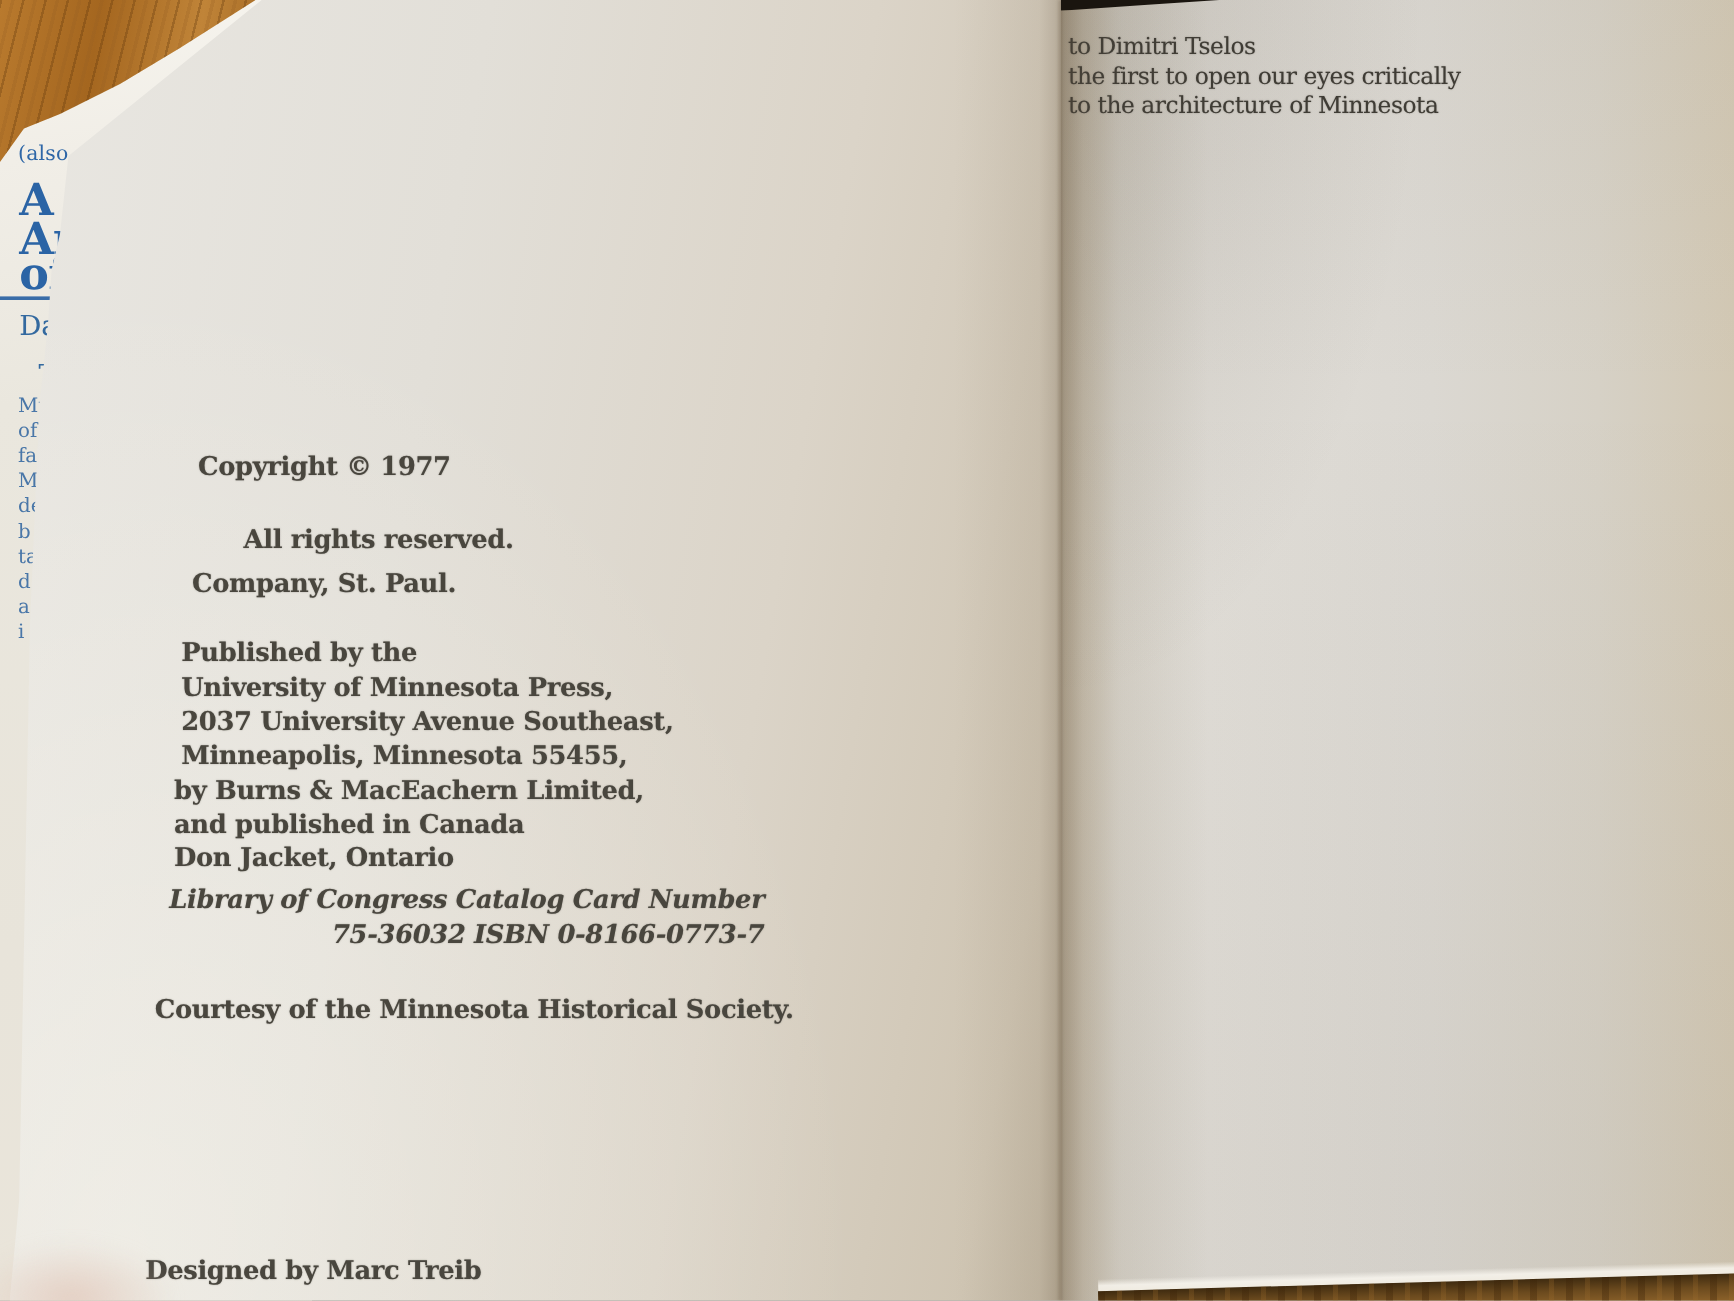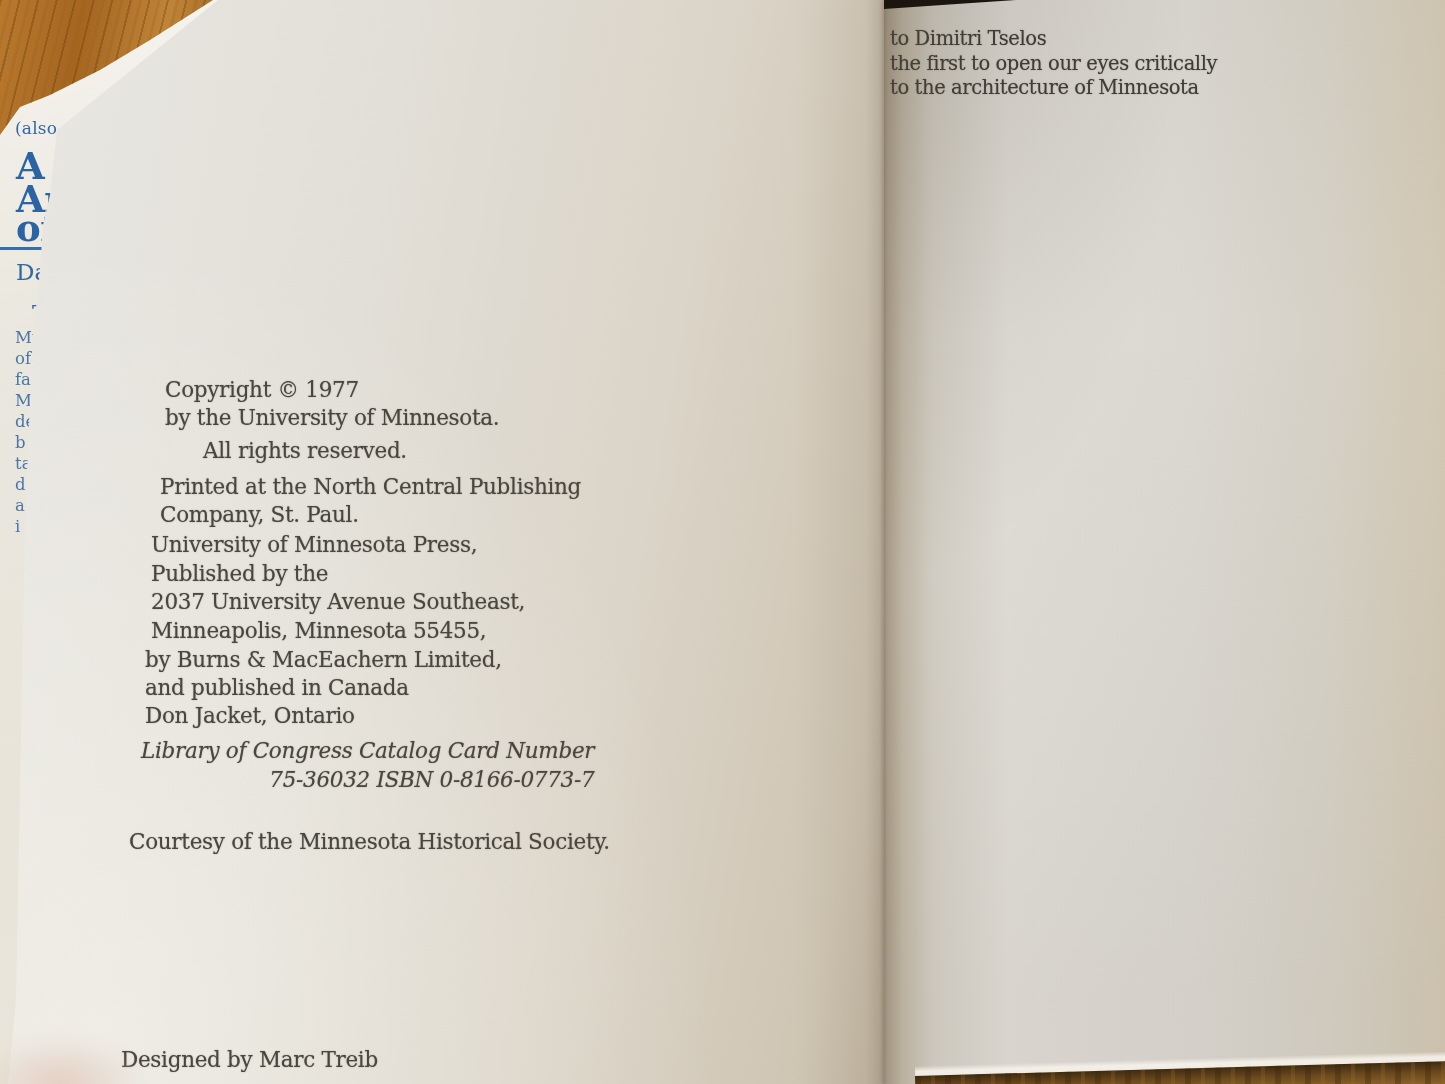--- a/index.html
+++ b/index.html
@@ -33,20 +33,21 @@
       linear-gradient(100deg,#b97a2e 0%,#a4661f 35%,#c08438 70%,#9e6420 100%);
     clip-path:polygon(0 0,213px 0,150px 40px,100px 70px,50px 95px,20px 107px,0 135px);
   }
   
   .left-page{
     position:absolute;left:0;top:0;width:886px;height:1084px;
     background:
       radial-gradient(ellipse at 12% 96%,rgba(255,253,245,.40),rgba(255,253,245,0) 55%),
       linear-gradient(100deg,#e9e7e2 0%,#e2dfd8 38%,#dbd4c8 68%,#cfc5b3 92%,#c3b8a4 100%);
     clip-path:polygon(218px 0,886px 0,886px 1084px,8px 1084px,16px 1000px,25px 520px,33px 335px,37px 300px,40px 270px,43px 225px,50px 195px,57px 130px);
+    font-weight:bold;
   }
   .page-text{color:#49463e;font-size:21.5px;line-height:28px;letter-spacing:-.3px;
     text-shadow:0 0 1.2px rgba(73,70,62,.55);}
   .page-text div{white-space:nowrap;}
   .blk{position:absolute;}
   .blk-copyright{left:165px;top:376px;}
   .blk-rights{left:163px;top:437px;margin-left:40px;}
   .blk-printed{left:160px;top:473px;}
   .blk-published{left:151px;top:531px;line-height:28.5px;}
   .blk-canada{left:145px;top:646px;}
@@ -113,30 +114,28 @@
       <span>a</span>
       <span>i</span>
     </div>
   </div>
 
   <div class="wood-corner"></div>
 
   <div class="left-page">
     <div class="blk blk-copyright page-text">
       <div>Copyright © 1977</div>
-      <div>by the University of Minnesota.</div>
     </div>
     <div class="blk blk-rights page-text">All rights reserved.</div>
     <div class="blk blk-printed page-text">
-      <div>Printed at the North Central Publishing</div>
       <div>Company, St. Paul.</div>
     </div>
     <div class="blk blk-published page-text">
+      <div>Published by the</div>
       <div>University of Minnesota Press,</div>
-      <div>Published by the</div>
       <div>2037 University Avenue Southeast,</div>
       <div>Minneapolis, Minnesota 55455,</div>
     </div>
     <div class="blk blk-canada page-text">
       <div>by Burns &amp; MacEachern Limited,</div>
       <div>and published in Canada</div>
       <div>Don Jacket, Ontario</div>
     </div>
     <div class="blk blk-catalog page-text">
       <div>Library of Congress Catalog Card Number</div>

